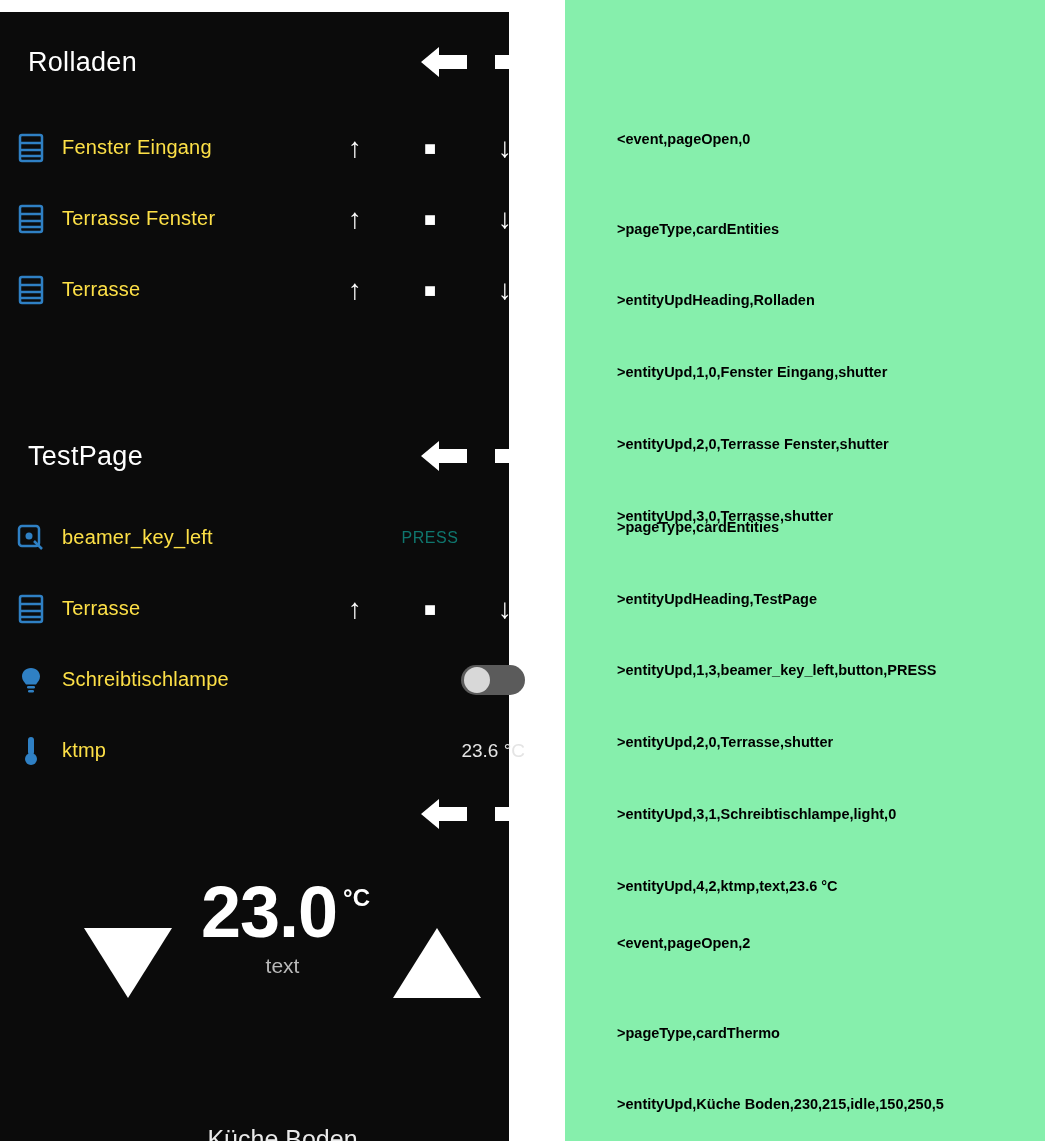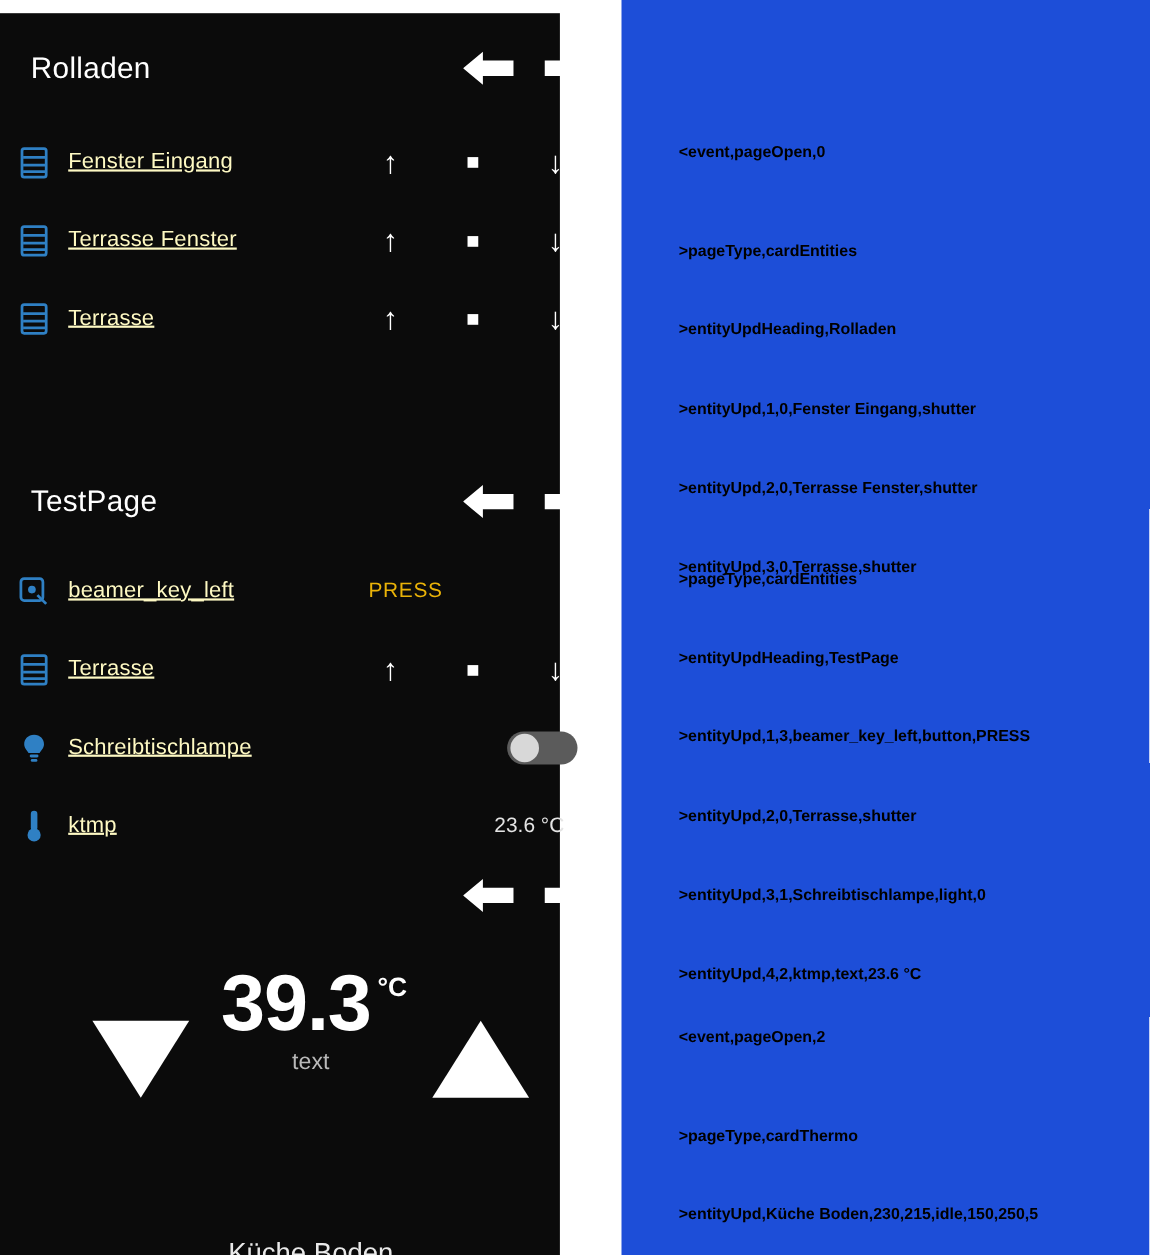--- a/index.html
+++ b/index.html
@@ -21,21 +21,21 @@
     width: 509px;
     height: 1141px;
     background: #0b0b0b;
   }
   .docs {
     position: absolute;
     left: 565px;
     top: 0;
     width: 480px;
     height: 1141px;
-    background: #1d4ed8;
+    background: #86efac;
   }
 
   
   .card {
     position: absolute;
     left: 0;
     width: 565px;
   }
   .card-header {
     position: relative;
@@ -80,26 +80,25 @@
     align-items: center;
   }
   .row-icon {
     width: 62px;
     min-width: 62px;
     display: flex;
     justify-content: center;
     align-items: center;
   }
   .row-label {
-    color: #fef9c3;
+    color: #fde047;
     font-size: 20px;
     flex: 1;
     white-space: nowrap;
     letter-spacing: 0.2px;
-    text-decoration: underline;
   }
   .row-controls {
     display: flex;
     align-items: center;
     width: 230px;
     min-width: 230px;
     justify-content: space-between;
     padding-right: 40px;
     box-sizing: border-box;
   }
@@ -108,25 +107,25 @@
     font-size: 28px;
     line-height: 1;
     width: 40px;
     text-align: center;
     display: inline-block;
   }
   .ctl.stop {
     font-size: 20px;
   }
   .press-label {
-    color: #eab308;
-    font-size: 19px;
+    color: #0f766e;
+    font-size: 16px;
     letter-spacing: 0.6px;
     width: 100%;
-    text-align: left;
+    text-align: center;
     padding-right: 40px;
     box-sizing: border-box;
   }
   .text-value {
     color: #e4e4e4;
     font-size: 19px;
     width: 100%;
     text-align: right;
     padding-right: 40px;
     box-sizing: border-box;
@@ -382,21 +381,21 @@
       </div>
 
       <div class="row">
         <div class="row-icon">
           <svg width="20" height="32" viewBox="0 0 20 32">
               <rect x="7" y="2" width="6" height="18" rx="3" fill="#2f80c4"></rect>
               <circle cx="10" cy="24" r="6" fill="#2f80c4"></circle>
             </svg>
         </div>
         <div class="row-label">ktmp</div>
-        <div class="row-controls" style="padding-right:12px;">
+        <div class="row-controls" style="padding-right:0;">
           <span class="text-value">23.6 °C</span>
         </div>
       </div>
 
     </div>
   </div>
 
   <div class="card" style="top:768px;height:373px;">
     <div class="card-header" style="height:68px;">
       <div class="nav-arrows">
@@ -410,21 +409,21 @@
               <polygon points="46,18 28,3 28,11 0,11 0,25 28,25 28,33" fill="#ffffff"></polygon>
             </svg>
         </span>
       </div>
     </div>
 
     <div class="thermo-body">
       <div class="tri tri-down"></div>
       <div class="tri tri-up"></div>
       <div class="thermo-main">
-        <span class="big-temp">39.3</span><span class="big-unit">°C</span>
+        <span class="big-temp">23.0</span><span class="big-unit">°C</span>
         <div class="state-text">text</div>
       </div>
       <div class="thermo-footer">Küche Boden</div>
     </div>
   </div>
 
 </div>
 
 <div class="docs">
 

